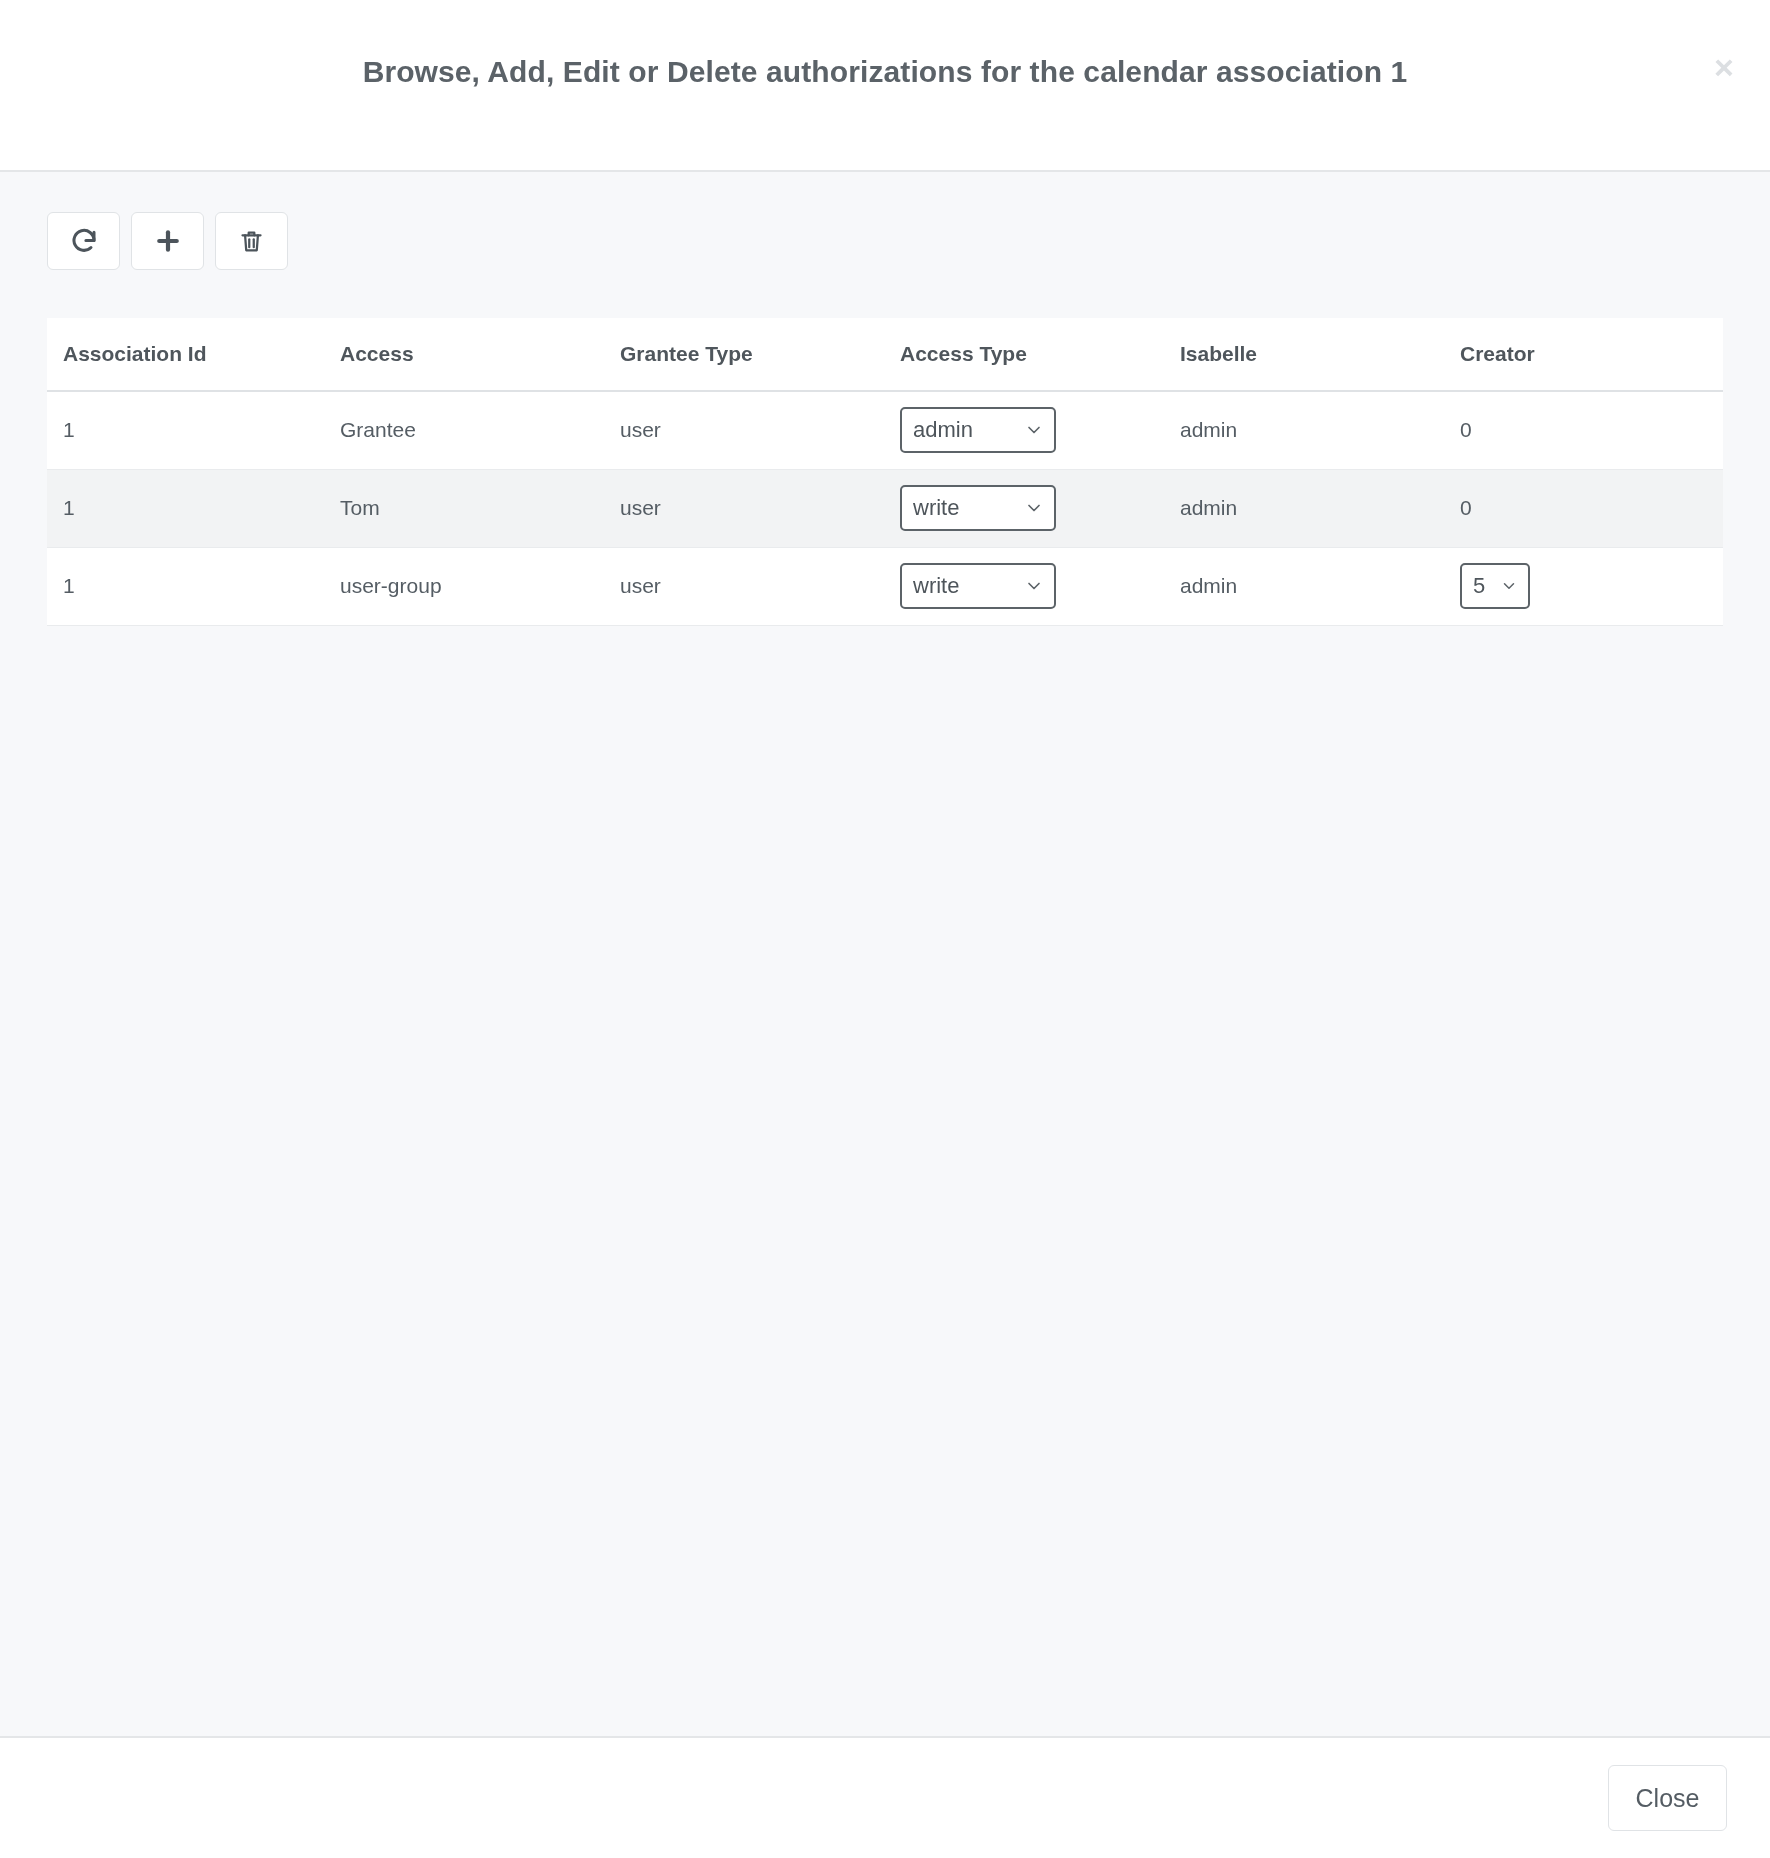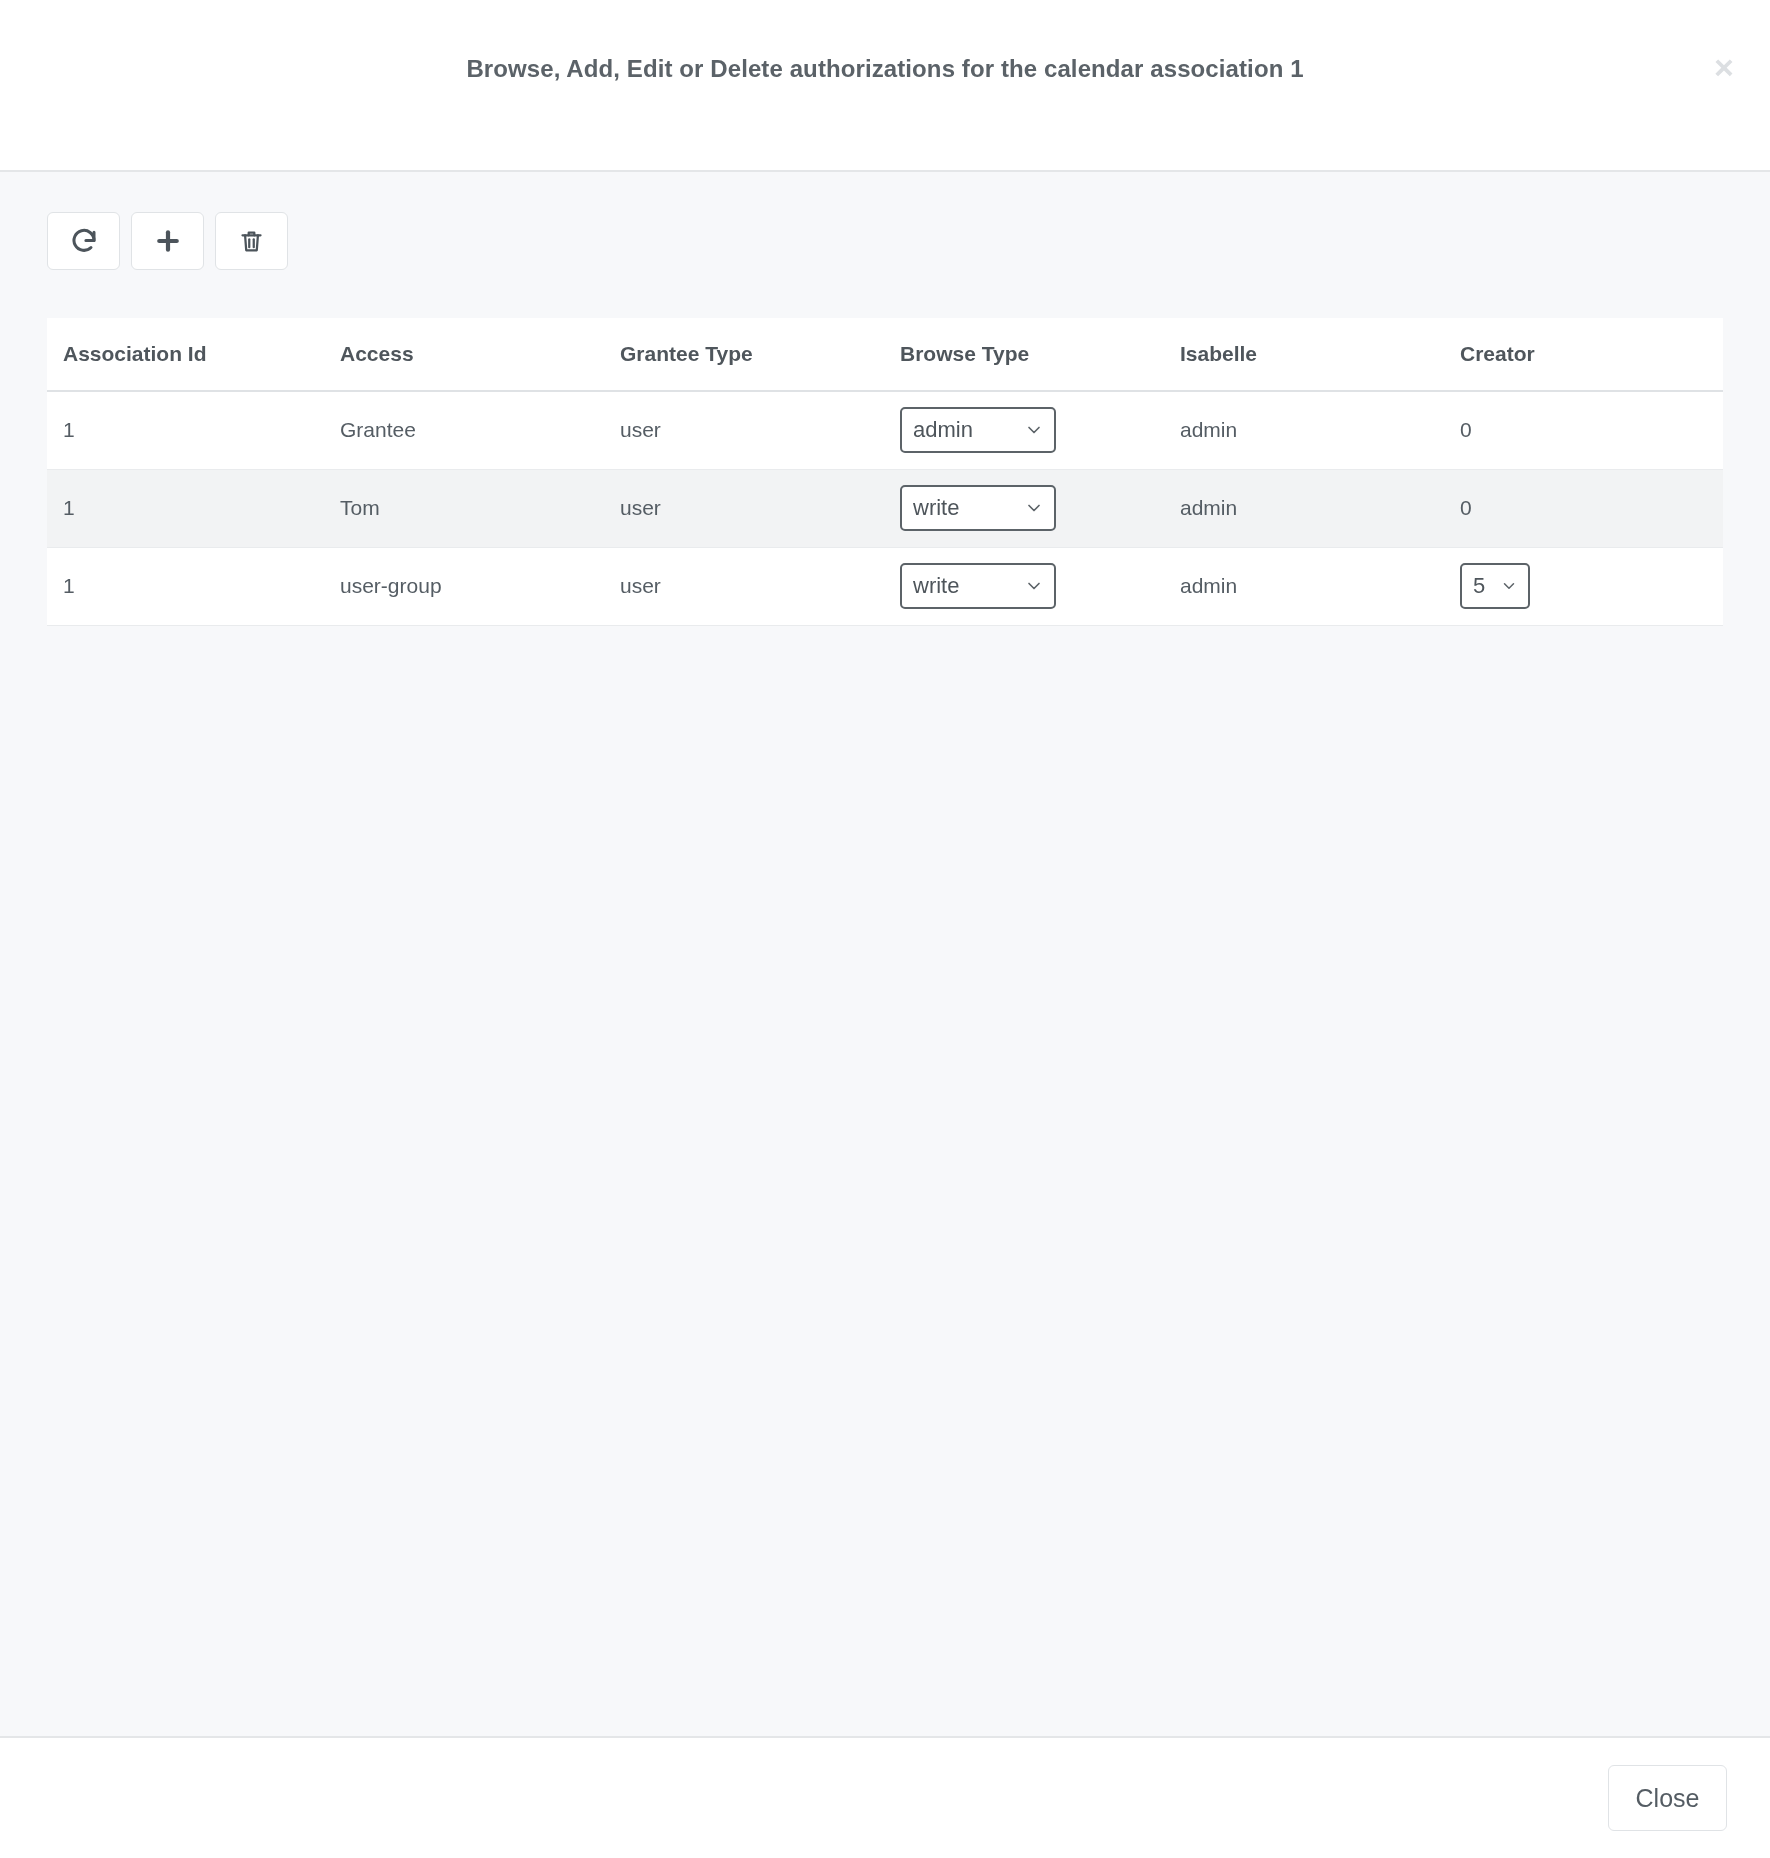--- a/index.html
+++ b/index.html
@@ -28,21 +28,21 @@
     flex: 0 0 172px;
     background: #ffffff;
     border-bottom: 2px solid #e4e6e8;
     display: flex;
     align-items: flex-start;
     justify-content: center;
   }
 
   .modal-title {
     margin-top: 55px;
-    font-size: 24px;
+    font-size: 30px;
     font-weight: bold;
     color: #5b6268;
     letter-spacing: 0.1px;
     text-align: center;
     white-space: nowrap;
   }
 
   .modal-close-x {
     position: absolute;
     top: 46px;
@@ -225,21 +225,21 @@
 
     </div>
 
     <div class="table-wrap">
       <table class="auth-table">
         <thead>
           <tr>
             <th class="col-assoc">Association Id</th>
             <th class="col-grantee">Access</th>
             <th class="col-gtype">Grantee Type</th>
-            <th class="col-atype">Browse Type</th>
+            <th class="col-atype">Access Type</th>
             <th class="col-creator">Isabelle</th>
             <th class="col-priority">Creator</th>
           </tr>
         </thead>
         <tbody>
 
           <tr>
             <td>1</td>
             <td>Grantee</td>
             <td>user</td>

